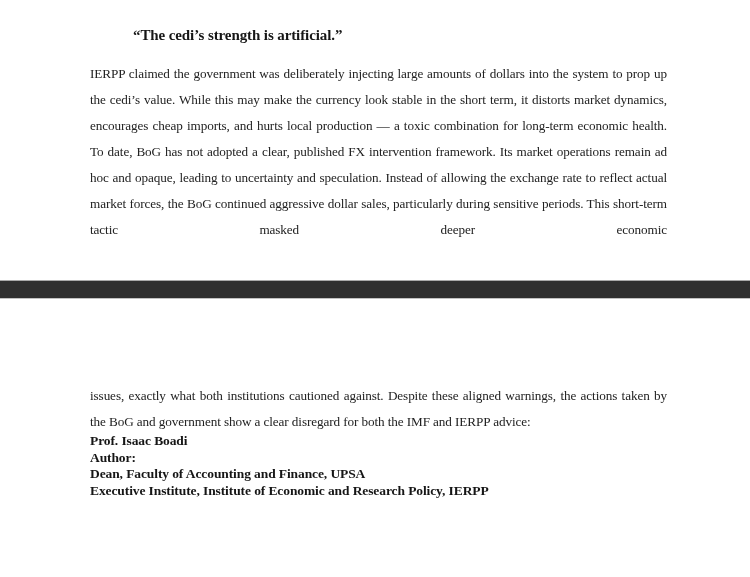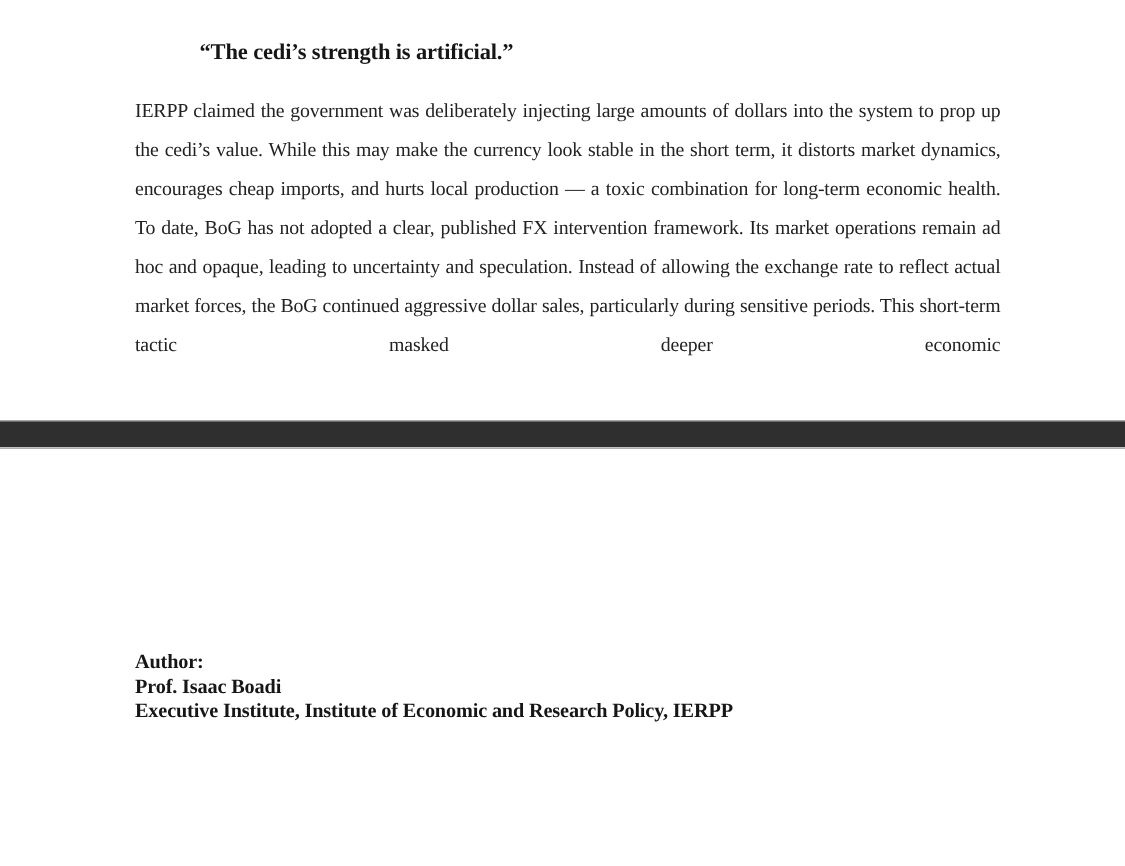--- a/index.html
+++ b/index.html
@@ -69,20 +69,22 @@
 <body>
 
 <div class="canvas">
 
   <div class="quote">“The cedi’s strength is artificial.”</div>
 
   <p class="body-par par-page1">IERPP claimed the government was deliberately injecting large amounts of dollars into the system to prop up the cedi’s value. While this may make the currency look stable in the short term, it distorts market dynamics, encourages cheap imports, and hurts local production — a toxic combination for long-term economic health. To date, BoG has not adopted a clear, published FX intervention framework. Its market operations remain ad hoc and opaque, leading to uncertainty and speculation. Instead of allowing the exchange rate to reflect actual market forces, the BoG continued aggressive dollar sales, particularly during sensitive periods. This short-term tactic masked deeper economic</p>
 
   <div class="page-gap"></div>
 
+  <p class="body-par par-page2">issues, exactly what both institutions cautioned against. Despite these aligned warnings, the actions taken by the BoG and government show a clear disregard for both the IMF and IERPP advice:</p>
 
   <div class="author-block">
+    <div>Prof. Isaac Boadi</div>
     <div>Author:</div>
-    <div>Prof. Isaac Boadi</div>
+    <div>Dean, Faculty of Accounting and Finance, UPSA</div>
     <div>Executive Institute, Institute of Economic and Research Policy, IERPP</div>
   </div>
 
 </div>
 
 </body></html>

